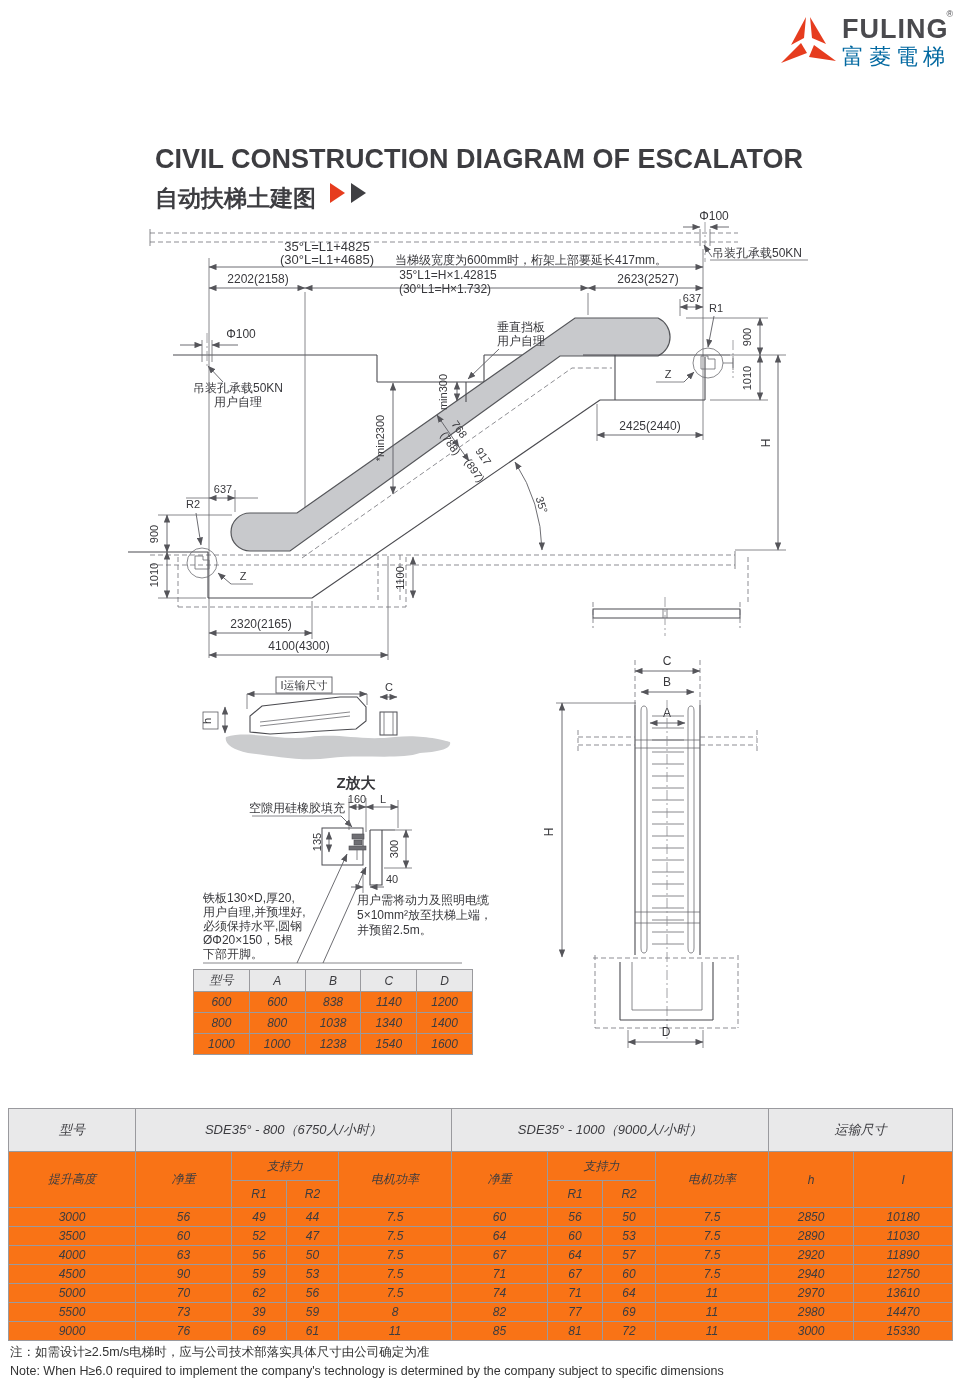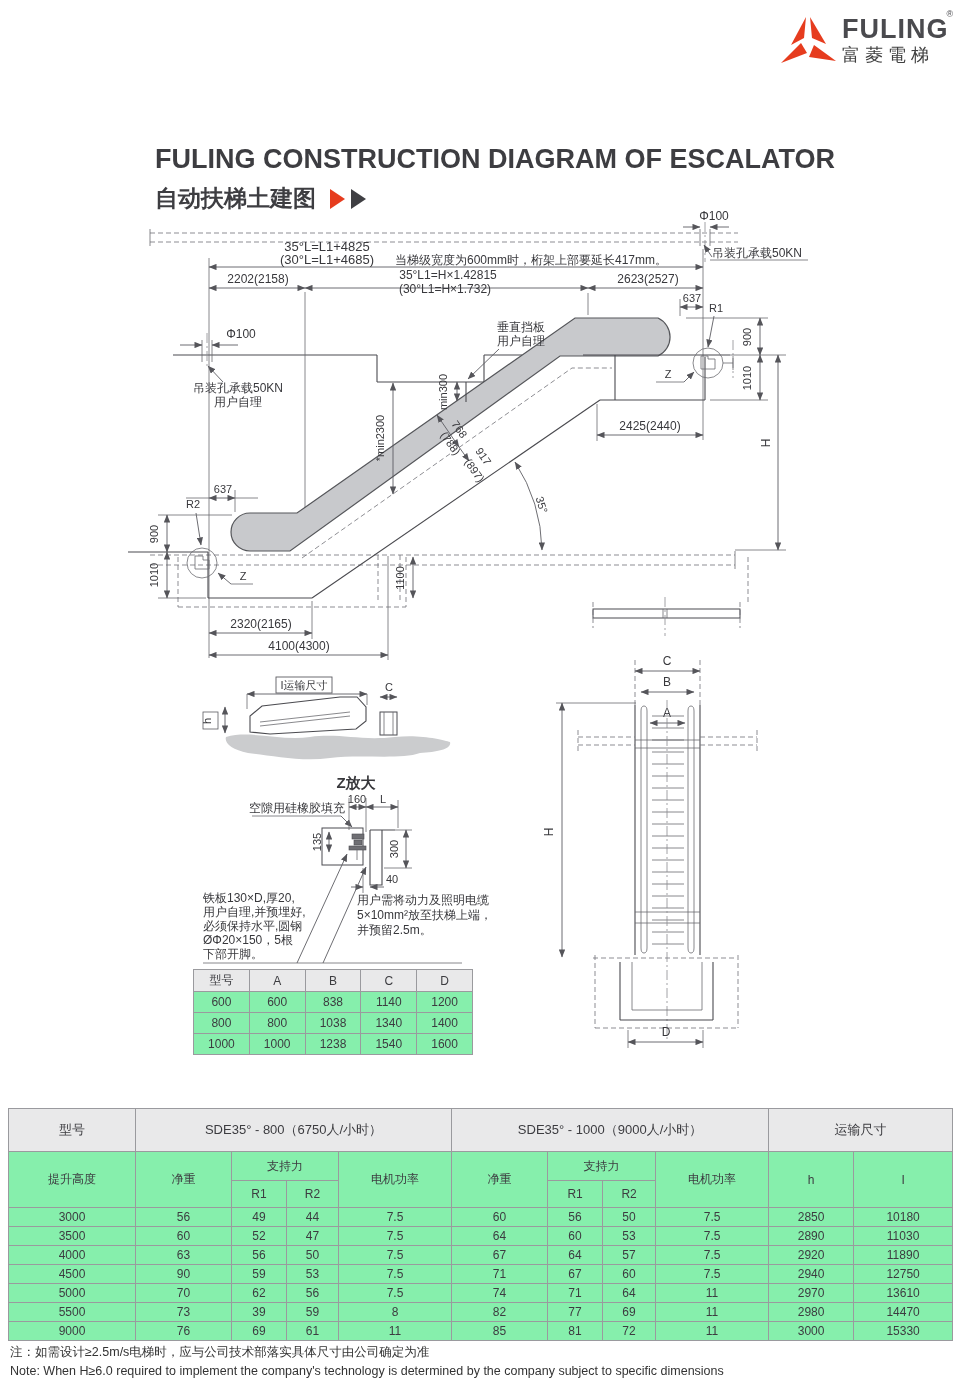--- a/index.html
+++ b/index.html
@@ -3,46 +3,46 @@
 <meta charset="utf-8">
 <style>
   html,body{margin:0;padding:0;}
   body{width:960px;height:1399px;position:relative;background:#fff;
        font-family:"Liberation Sans","DejaVu Sans",sans-serif;color:#3a3a3e;overflow:hidden;}
   
   .logo{position:absolute;left:780px;top:16px;width:176px;height:62px;display:flex;align-items:flex-start;}
   .logo .mark{width:58px;height:60px;flex:0 0 auto;}
   .logo .words{margin-left:4px;line-height:1;}
   .brand-en{font-size:27px;font-weight:bold;letter-spacing:1px;color:#4a4a4e;}
-  .brand-cn{font-size:18px;letter-spacing:5px;color:#404040;margin-top:3px;}
+  .brand-cn{font-size:22px;letter-spacing:5px;color:#0369a1;margin-top:3px;}
   .reg{font-size:9px;color:#4a4a4e;vertical-align:top;position:relative;top:-6px;left:-2px;}
   
   .title-block{position:absolute;left:155px;top:144px;}
   .title-en{font-size:27px;font-weight:bold;color:#3d3d41;letter-spacing:0px;white-space:nowrap;}
-  .title-cn{font-size:23px;font-weight:600;color:#3d3d41;margin-top:8px;display:flex;align-items:center;}
+  .title-cn{font-size:23px;font-weight:600;color:#3d3d41;margin-top:8px;display:flex;}
   .tri{display:inline-block;width:0;height:0;border-top:10px solid transparent;border-bottom:10px solid transparent;margin-left:6px;}
   .tri.red{border-left:15px solid #e63c1e;margin-left:14px;}
   .tri.dark{border-left:15px solid #3f3f43;}
   
   svg.drawing{position:absolute;left:0;top:0;}
   .ol{stroke:#4b4b50;fill:none;stroke-width:1.1;}
   .tl{stroke:#6b6b70;fill:none;stroke-width:.8;}
   .dsh{stroke:#7a7a80;fill:none;stroke-width:.85;stroke-dasharray:5,3;}
   .cl{stroke:#8a8a90;fill:none;stroke-width:.8;stroke-dasharray:10,3,2,3;}
   .dim,.de,.ds,.lead{stroke:#5c5c62;fill:none;stroke-width:.9;}
   .dim{marker-start:url(#ar);marker-end:url(#ar);}
   .de,.lead{marker-end:url(#ar);}
   .ds{marker-start:url(#ar);}
   .band{fill:#c8c9cc;stroke:#55565a;stroke-width:1.2;}
   .ground{fill:#cbccce;stroke:none;}
   text{font-family:"Liberation Sans","DejaVu Sans",sans-serif;font-size:11px;fill:#38383c;}
   .t12{font-size:12px;} .t13{font-size:13px;} .t15{font-size:15px;font-weight:bold;}
   .steel{fill:#6f6f74;stroke:#4b4b50;stroke-width:.6;}
   
-  table{border-collapse:collapse;table-layout:fixed;background:#86efac;}
+  table{border-collapse:collapse;table-layout:fixed;background:#f97316;font-style:italic;}
   td,th{border:1px solid #9a9a9e;text-align:center;vertical-align:middle;font-weight:normal;
         font-size:12px;color:#3c3c40;padding:0;overflow:hidden;white-space:nowrap;}
   .size-table{position:absolute;left:193px;top:969px;width:280px;}
   .size-table th{background:#e9e9ea;height:21px;}
   .size-table td{height:20px;}
   .spec-table{position:absolute;left:8px;top:1108px;width:944px;border:1.5px solid #77777c;}
   .spec-table .grp{background:#e9e9ea;height:42px;font-size:13px;}
   .spec-table .h2{height:28px;} .spec-table .h3{height:26px;}
   .spec-table td{height:18px;font-size:12px;}
   
@@ -59,21 +59,21 @@
     <polygon points="21,27 1,47 27,37" fill="#e63c1e"></polygon>
     <polygon points="34,29 56,45 29,41" fill="#e63c1e"></polygon>
   </svg>
   <div class="words">
     <div><span class="brand-en">FULING</span><span class="reg">®</span></div>
     <div class="brand-cn">富菱電梯</div>
   </div>
 </div>
 
 <div class="title-block">
-  <div class="title-en">FULING CONSTRUCTION DIAGRAM OF ESCALATOR</div>
+  <div class="title-en">CIVIL CONSTRUCTION DIAGRAM OF ESCALATOR</div>
   <div class="title-cn">
     <span>自动扶梯土建图</span>
     <span class="tri red"></span>
     <span class="tri dark"></span>
   </div>
 </div>
 
 <svg class="drawing" width="960" height="1080" viewBox="0 0 960 1080">
   <defs>
     <marker id="ar" viewBox="0 0 10 8" refX="9.5" refY="4" markerWidth="9" markerHeight="7" orient="auto-start-reverse">

